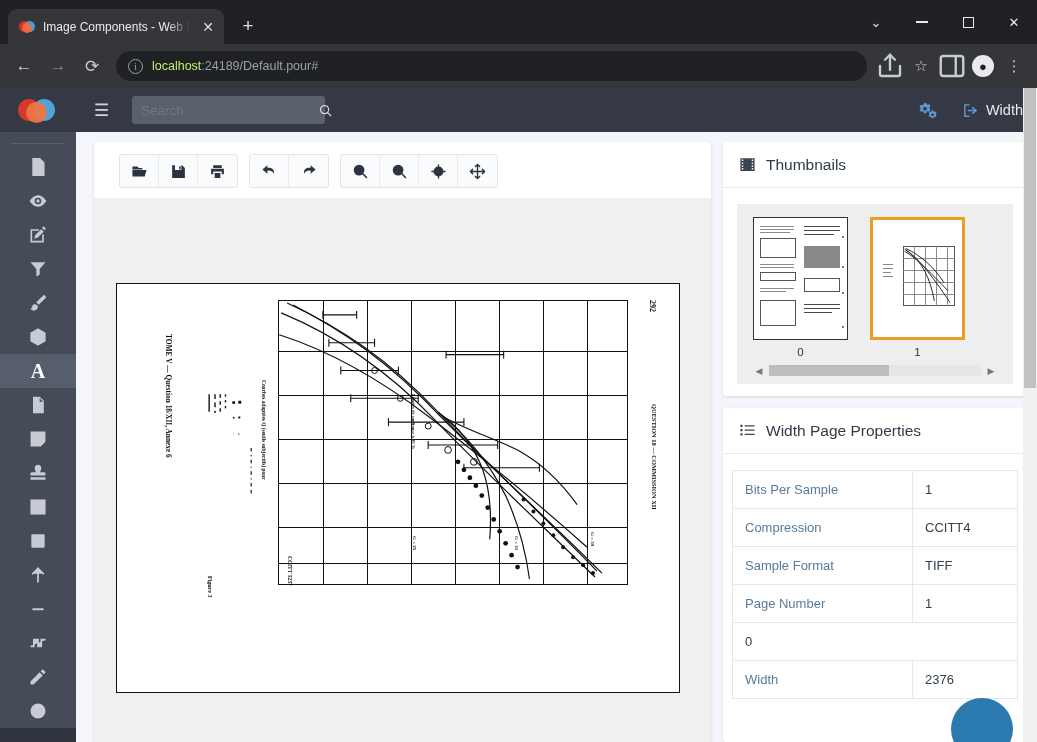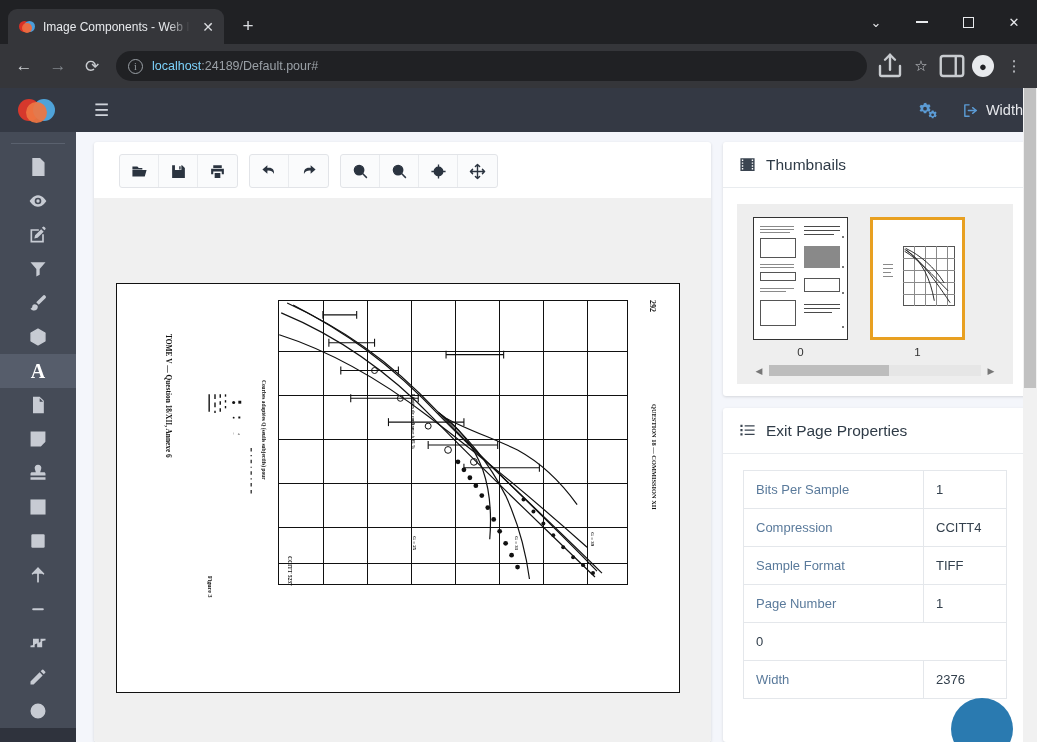--- a/index.html
+++ b/index.html
@@ -39,21 +39,21 @@
   #omnibar { height: 44px; display: flex; align-items: center; gap: 2px; padding: 0 8px; background: #35363a; }
   .nav-btn { width: 32px; height: 32px; border-radius: 50%; display: flex; align-items: center;
              justify-content: center; color: #c9ccd0; font-size: 17px; }
   .nav-btn.dim { color: #80868b; }
   #urlbar { flex: 1; height: 30px; background: #202124; border-radius: 16px; display: flex;
             align-items: center; padding: 0 12px; gap: 9px; margin: 0 6px; }
   #info-icon { width: 15px; height: 15px; border: 1.4px solid #9aa0a6; border-radius: 50%;
                color: #9aa0a6; font-size: 10px; display: flex; align-items: center;
                justify-content: center; font-family: "Liberation Serif", serif; flex: 0 0 15px; }
   #url-text { font-size: 12.5px; color: #9aa0a6; white-space: nowrap; }
-  #url-text b { color: #7dd3fc; font-weight: normal; }
+  #url-text b { color: #bef264; font-weight: normal; }
   #omni-actions { display: flex; align-items: center; gap: 1px; }
   .omni-ic { width: 30px; height: 30px; display: flex; align-items: center; justify-content: center;
              color: #c9ccd0; font-size: 15px; }
   #profile-av { width: 22px; height: 22px; border-radius: 50%; background: #e8eaed; color: #202124;
                 display: flex; align-items: center; justify-content: center; font-size: 13px; }
 
   
   #app { width: 1037px; height: 654px; display: flex; position: relative; background: #f4f6fb; }
 
   #logo-col { width: 76px; background: #2f333d; flex: 0 0 76px; }
@@ -113,21 +113,21 @@
   .thumb-cell { display: flex; flex-direction: column; align-items: center; gap: 6px; }
   .thumb-frame { width: 95px; height: 123px; background: #fff; border: 1.5px solid #333; overflow: hidden;
                  position: relative; }
   .thumb-frame.sel { border: 3px solid #e8a021; }
   .thumb-label { font-size: 11.5px; color: #333; }
   #thumb-scroll { display: flex; align-items: center; gap: 4px; margin-top: 7px; }
   .sb-arrow { color: #777; font-size: 9px; width: 12px; text-align: center; }
   .sb-track { flex: 1; height: 11px; background: #e6e6e6; position: relative; }
   .sb-thumb { position: absolute; left: 0; top: 0; height: 11px; width: 120px; background: #bdbdbd; }
 
-  #props-table { margin: 16px 20px 0; border: 1px solid #e4e7eb; border-bottom: none; }
+  #props-table { margin: 16px 9px 0; border: 1px solid #e4e7eb; border-bottom: none; }
   .prop-row { display: flex; border-bottom: 1px solid #e4e7eb; }
   .prop-key { width: 180px; flex: 0 0 180px; padding: 11px 12px; font-size: 13px; color: #5a7a9b;
               border-right: 1px solid #e4e7eb; }
   .prop-val { flex: 1; padding: 11px 12px; font-size: 13px; color: #33404d; }
 
   #fab { position: absolute; right: 24px; bottom: -18px; width: 62px; height: 62px;
          border-radius: 50%; background: #2a7ab0; }
 
   
   #page-scrollbar { position: absolute; right: 0; top: 0; width: 14px; height: 654px; background: #f1f1f1; }
@@ -299,20 +299,29 @@
       <div class="side-item">
         <svg viewBox="0 0 24 24" fill="none" stroke="currentColor" stroke-width="2">
             <circle cx="12" cy="12" r="8"></circle>
           </svg>
       </div>
     </div>
   </div>
 
   <div style="position:absolute; left:76px; top:0; right:0; height:44px; background:#343944; display:flex; align-items:center; padding:0 14px 0 18px;">
     <div style="color:#cfd3da; font-size:17px; width:26px;">☰</div>
+    <div style="width:193px; height:28px; background:#5a616d; border-radius:3px; display:flex; align-items:center; padding:0 9px; margin-left:12px;">
+      <input style="flex: 1 1 0%; background: transparent; border: none; outline: none; color: rgb(230, 232, 236); font-size: 13.5px; font-family: &quot;Liberation Sans&quot;, sans-serif;" placeholder="Search">
+      <span style="color:#d6d9de; display:flex;">
+        <svg viewBox="0 0 24 24" width="15" height="15" fill="none" stroke="currentColor" stroke-width="2">
+            <circle cx="10.5" cy="10.5" r="6.5"></circle>
+            <path d="M15.5 15.5L21 21"></path>
+          </svg>
+      </span>
+    </div>
     <div style="flex:1"></div>
     <div style="color:#5b9bd5; display:flex; margin-right:24px;">
       <svg viewBox="0 0 24 24" width="19" height="19" fill="currentColor">
         <path d="M9.2 2.2l.4 1.9a6 6 0 011.6.7l1.8-.8 1.6 2.7-1.4 1.3c.1.5.1 1.1 0 1.6l1.4 1.3-1.6 2.7-1.8-.8c-.5.3-1 .5-1.6.7l-.4 1.9H6.1l-.4-1.9a6 6 0 01-1.6-.7l-1.8.8L.7 11.6l1.4-1.3a6.4 6.4 0 010-1.6L.7 7.4l1.6-2.7 1.8.8c.5-.3 1-.5 1.6-.7l.4-1.9zM7.6 7.4a2.3 2.3 0 100 4.7 2.3 2.3 0 000-4.7z"></path>
         <path d="M18.4 11.9l.3 1.4c.4.1.8.3 1.1.5l1.3-.6 1.2 2-1 1c.1.4.1.8 0 1.2l1 1-1.2 2-1.3-.6c-.3.2-.7.4-1.1.5l-.3 1.4h-2.3l-.3-1.4c-.4-.1-.8-.3-1.1-.5l-1.3.6-1.2-2 1-1a4.6 4.6 0 010-1.2l-1-1 1.2-2 1.3.6c.3-.2.7-.4 1.1-.5l.3-1.4zm-1.2 3.8a1.7 1.7 0 100 3.5 1.7 1.7 0 000-3.5z"></path>
       </svg>
     </div>
     <div style="display:flex; align-items:center; gap:7px;">
       <span style="color:#5b9bd5; display:flex;">
         <svg viewBox="0 0 24 24" width="17" height="17" fill="none" stroke="currentColor" stroke-width="2" stroke-linecap="round" stroke-linejoin="round">
@@ -606,21 +615,21 @@
         </div>
       </div>
 
       <div class="panel" style="flex:1; overflow:hidden;">
         <div class="panel-head">
           <span class="ph-icon">
             <svg viewBox="0 0 24 24">
                 <path d="M2 4h3v3H2zm0 6h3v3H2zm0 6h3v3H2zM8 4.6h14v1.8H8zm0 6h14v1.8H8zm0 6h14v1.8H8z"></path>
               </svg>
           </span>
-          <span class="ph-title">Exit Page Properties</span>
+          <span class="ph-title">Width Page Properties</span>
         </div>
         <div id="props-table">
           <div class="prop-row">
             <div class="prop-key">Bits Per Sample</div>
             <div class="prop-val">1</div>
           </div>
           <div class="prop-row">
             <div class="prop-key">Compression</div>
             <div class="prop-val">CCITT4</div>
           </div>

